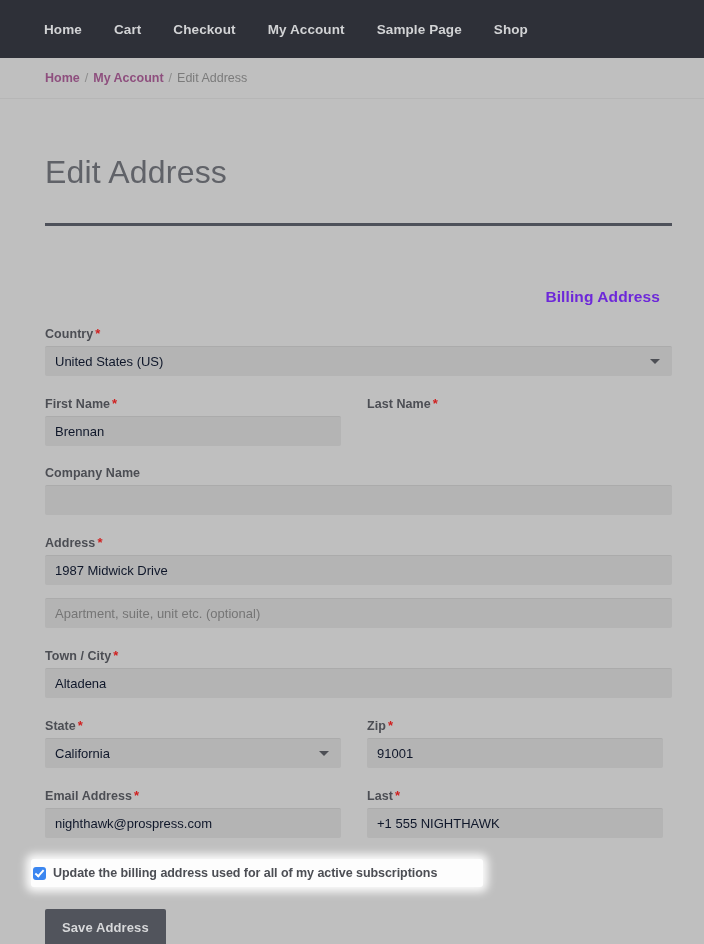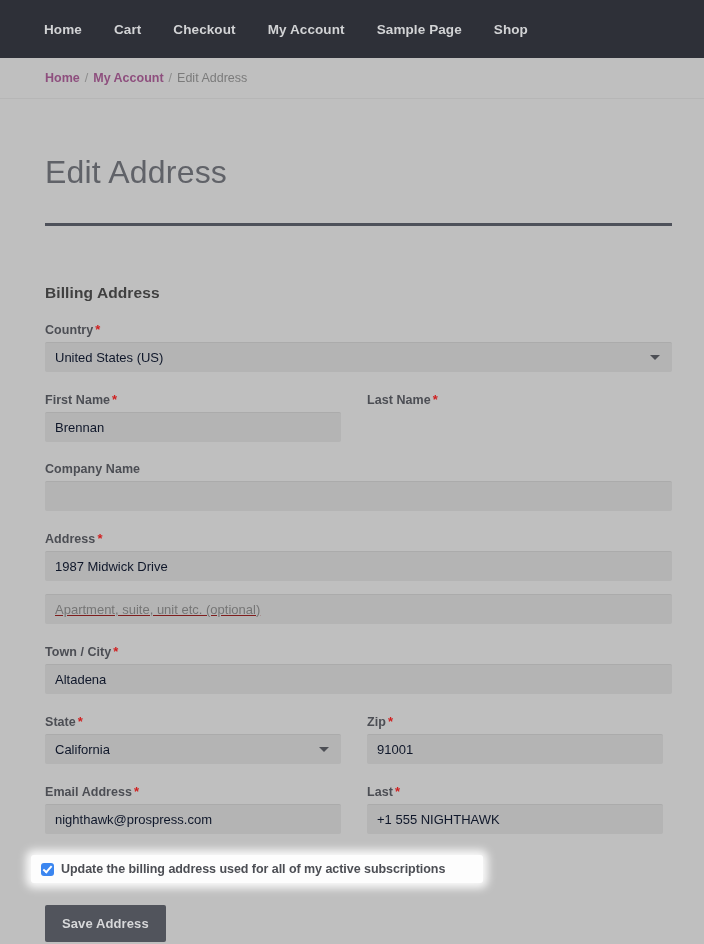--- a/index.html
+++ b/index.html
@@ -61,26 +61,27 @@
   .title-rule {
     margin-top: 33px;
     border: 0;
     border-top: 3px solid #4e515a;
     background: transparent;
     height: 0;
     width: 627px;
   }
 
   .section-title {
-    margin: 0;
+    margin: 12px;
     padding-top: 50px;
     font-size: 15.5px;
     font-weight: bold;
-    color: #404040;
+    color: #6d28d9;
     letter-spacing: .1px;
+    text-align: right;
   }
 
   
   .field { margin-top: 20px; }
   .field.tight { margin-top: 13px; }
 
   .flabel {
     display: block;
     font-size: 12.5px;
     font-weight: bold;
@@ -98,21 +99,21 @@
     border: 0;
     border-top: 1px solid #ababab;
     border-radius: 2px;
     font-family: "Liberation Sans", sans-serif;
     font-size: 13px;
     color: #0f172a;
     padding: 0 10px;
     line-height: 30px;
     outline: none;
   }
-  .ctl.ph { color: #7f1d1d; text-decoration: underline; }
+  .ctl.ph { color: #000000; }
 
   .select-wrap { position: relative; width: 627px; }
   select.ctl {
     -webkit-appearance: none;
     appearance: none;
     padding-right: 26px;
     cursor: pointer;
   }
   .arrow {
     position: absolute;
@@ -132,21 +133,21 @@
 
   
   .cb-highlight {
     position: relative;
     margin-top: 21px;
     margin-left: -14px;
     width: 452px;
     height: 28px;
     display: flex;
     align-items: center;
-    padding-left: 10px;
+    padding-left: 2px;
     background: #fdfdfd;
     border-radius: 3px;
     box-shadow: 0 0 9px 5px rgba(255,255,255,0.92);
   }
   .cbox {
     width: 13px; height: 13px;
     border-radius: 3px;
     background: #3b86f0;
     margin-right: 7px;
     flex: 0 0 auto;

